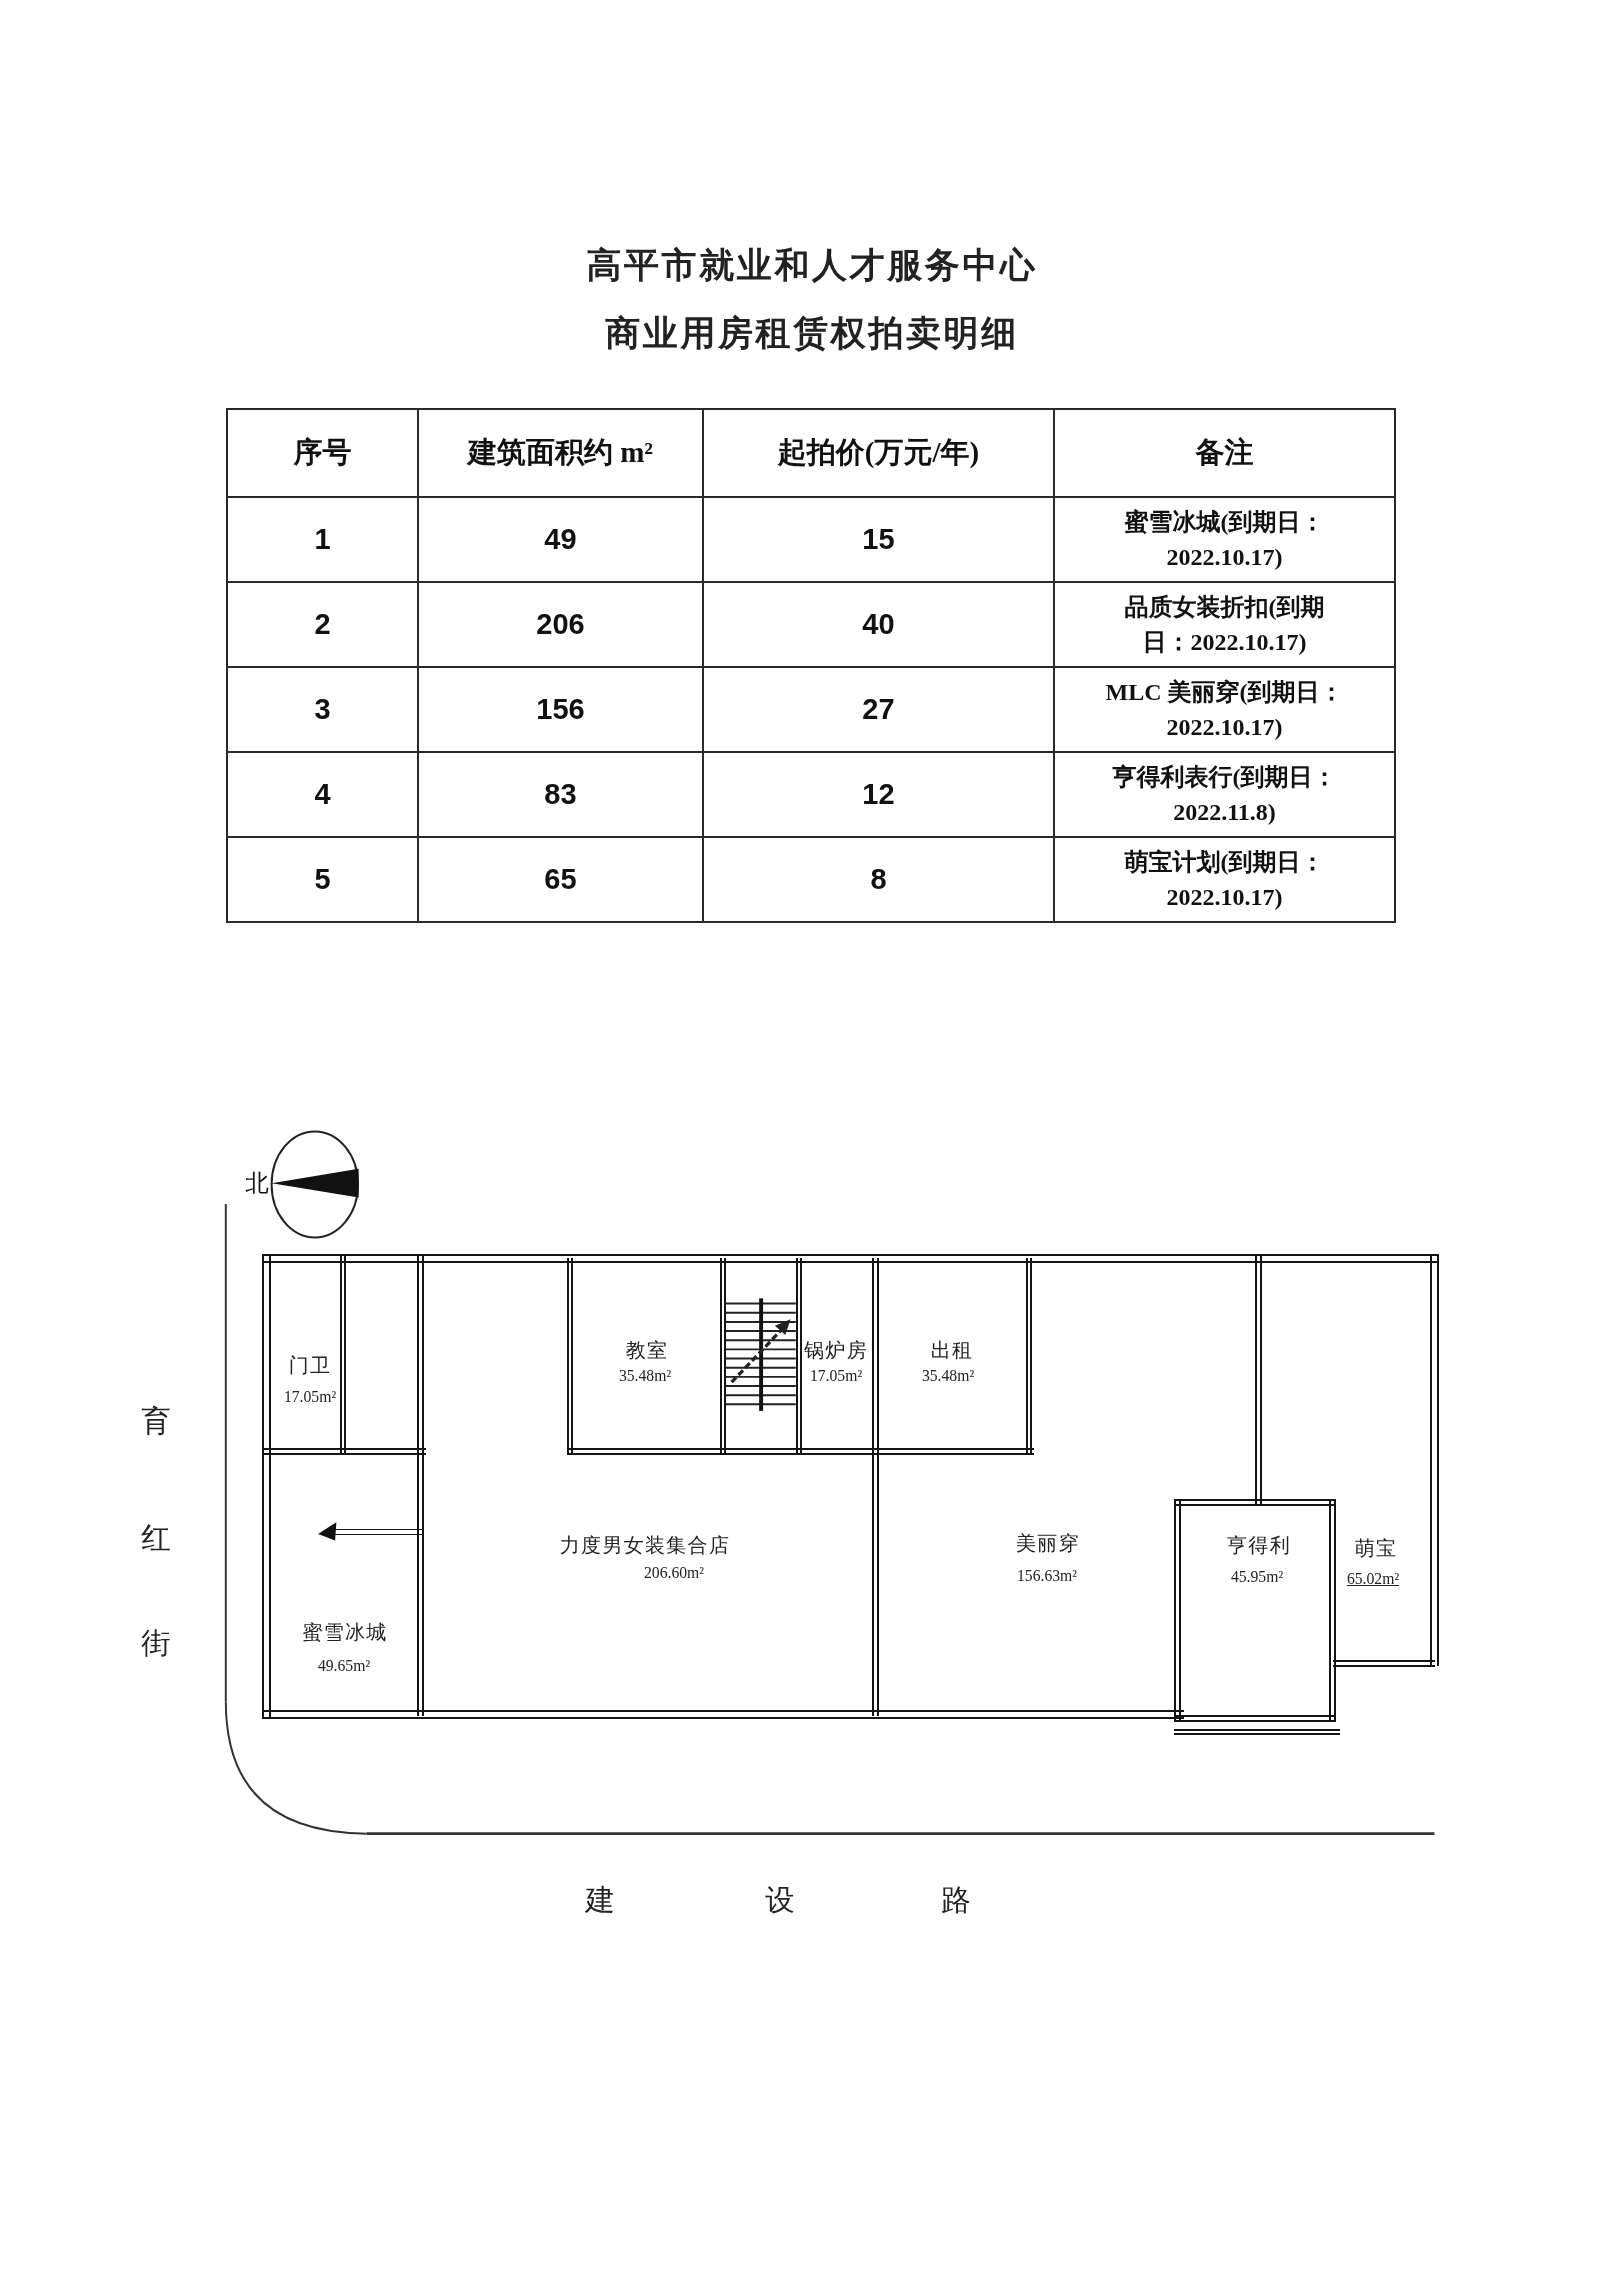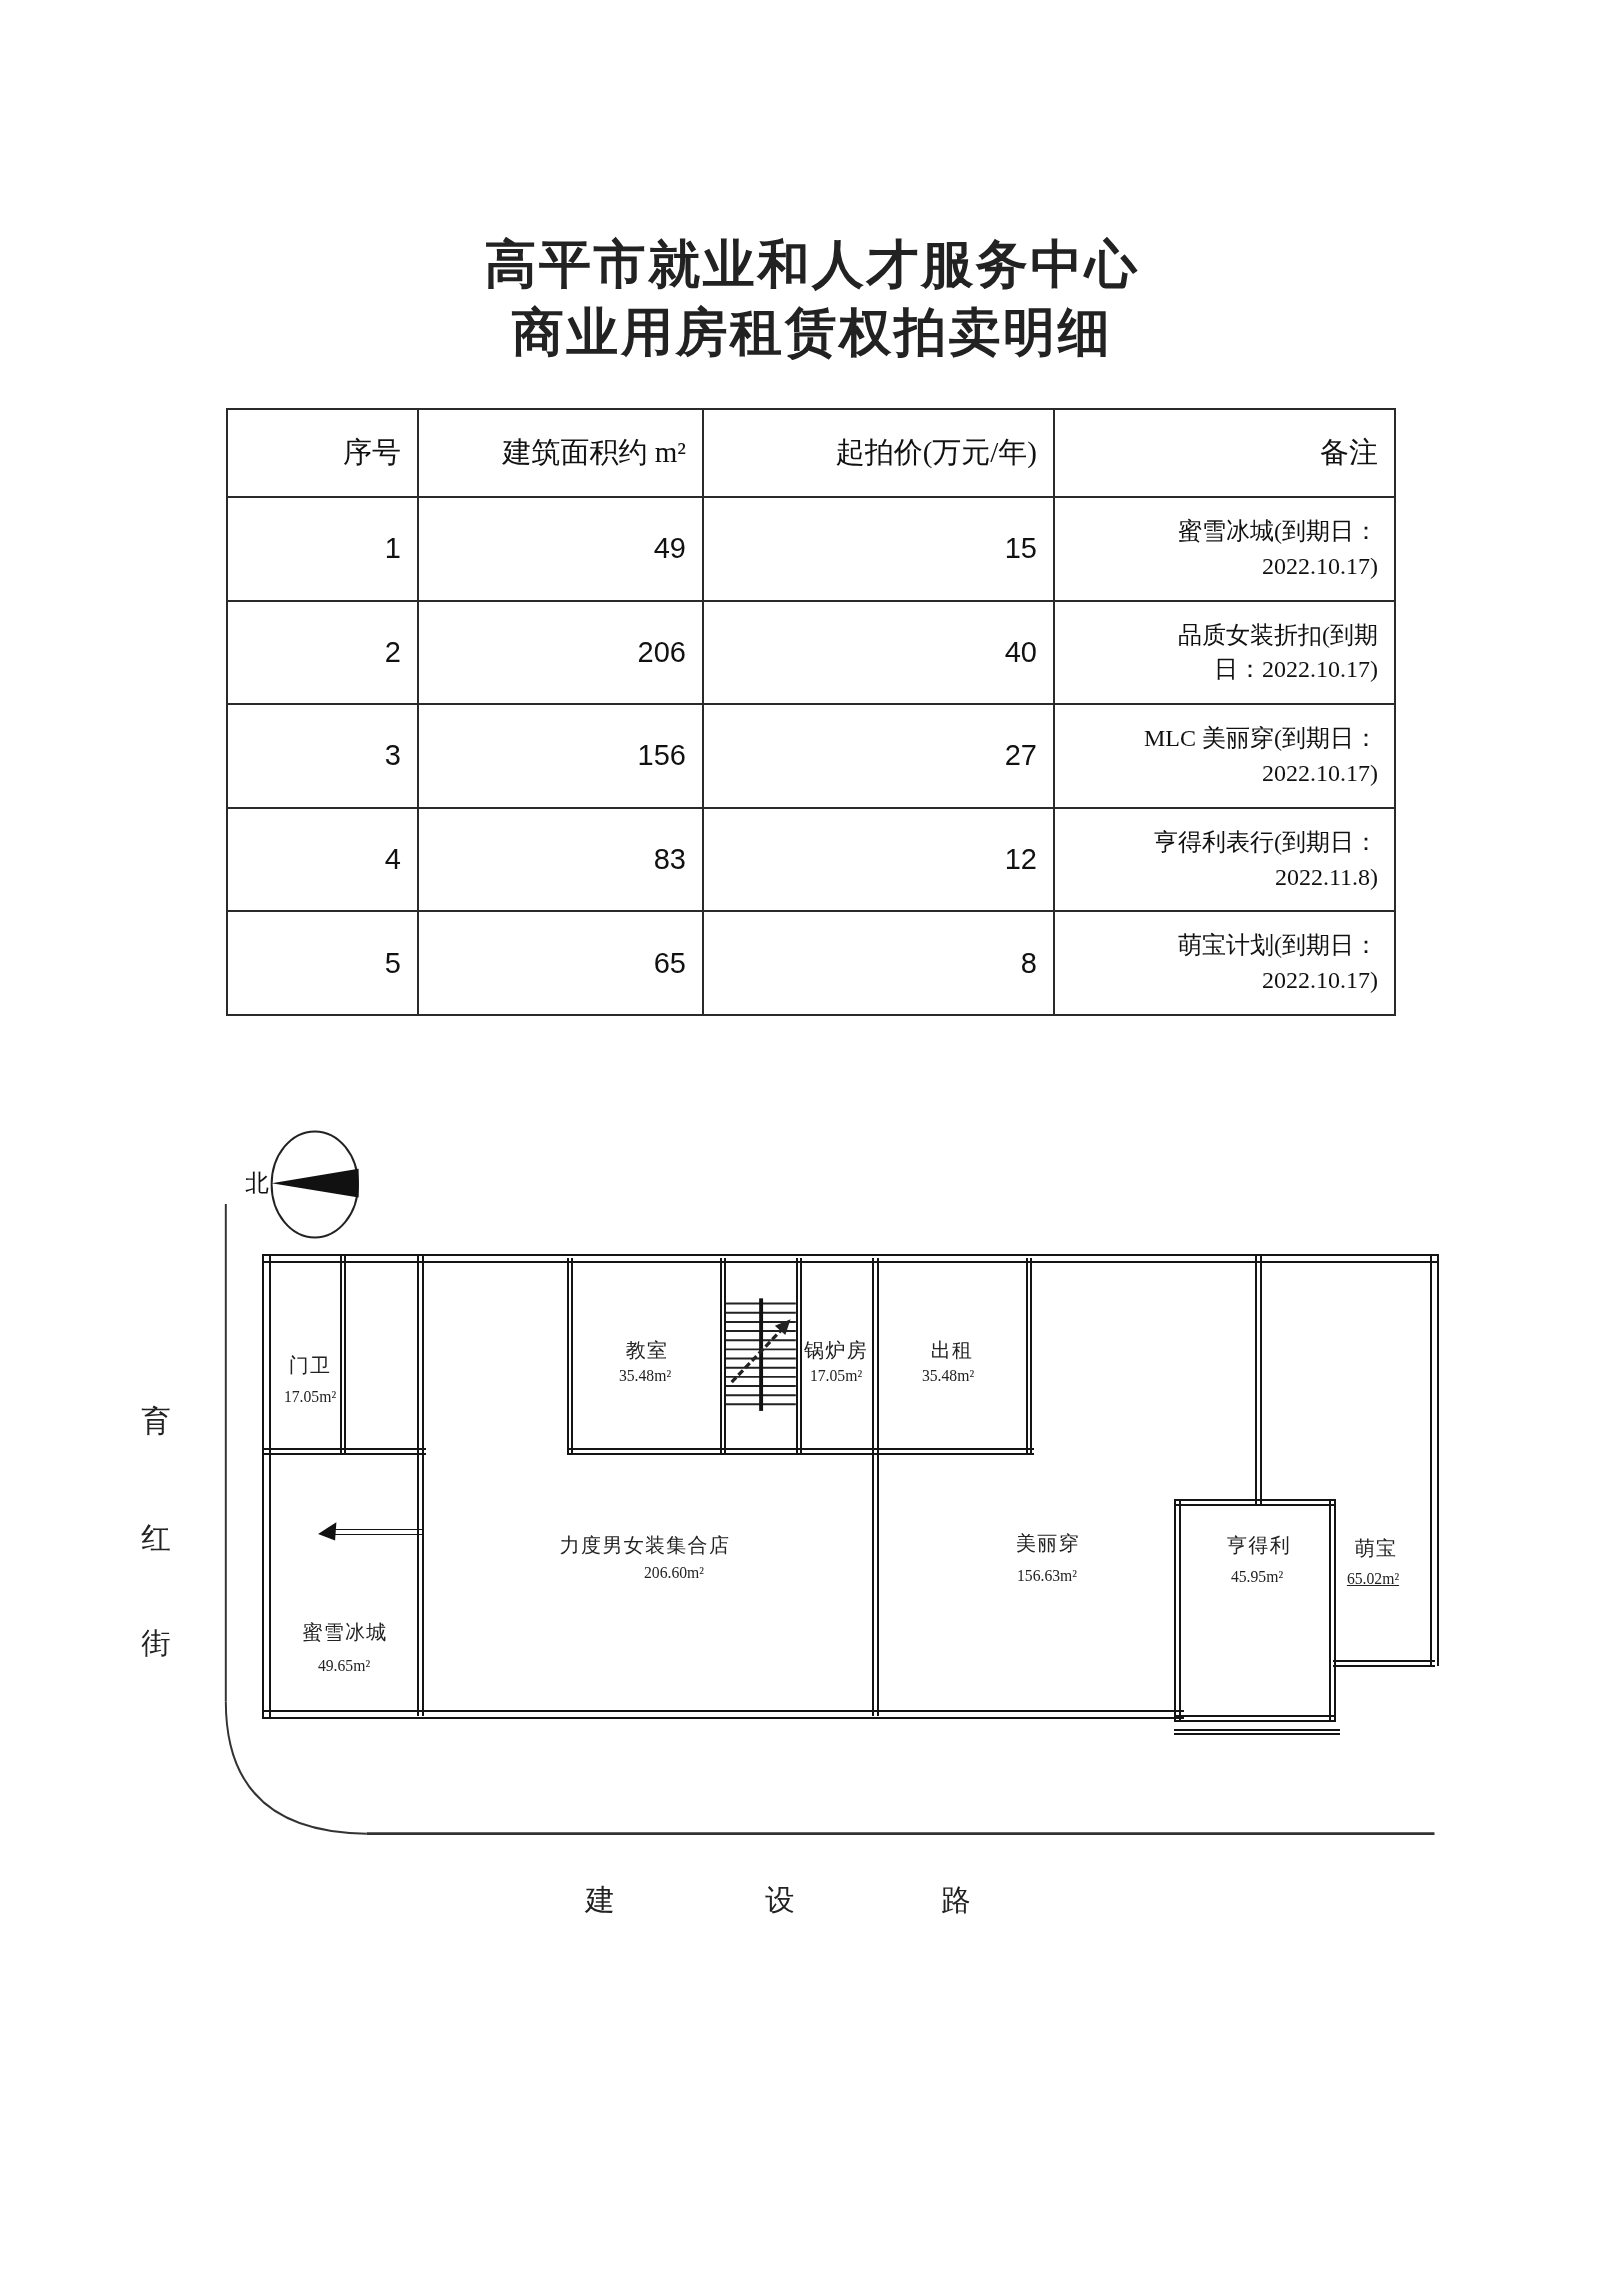--- a/index.html
+++ b/index.html
@@ -4,32 +4,32 @@
 <style>
   html,body { margin:0; padding:0; background:#ffffff; }
   #page {
     position:relative; width:1623px; height:2295px; background:#ffffff;
     font-family:"Liberation Serif","DejaVu Serif",serif; color:#1a1a1a; overflow:hidden;
   }
   .abs { position:absolute; }
   .ctr { transform:translate(-50%,-50%); white-space:nowrap; }
 
   
-  .doc-title { left:812px; font-weight:bold; font-size:52px; letter-spacing:2.6px; color:#222; }
+  .doc-title { left:812px; font-weight:bold; font-size:35px; letter-spacing:2.6px; color:#222; }
 
   
   .note-line { font-size:36px; color:#111; letter-spacing:0.7px; }
 
   
   table.auction { position:absolute; left:226px; top:408px; border-collapse:collapse; table-layout:fixed; }
   table.auction col.c0{width:191px;} table.auction col.c1{width:285px;}
   table.auction col.c2{width:351px;} table.auction col.c3{width:341px;}
   table.auction td, table.auction th {
-    border:2px solid #2a2a2a; text-align:right; vertical-align:middle;
-    font-weight:normal; color:#111; padding:16px;
+    border:2px solid #2a2a2a; text-align:center; vertical-align:middle;
+    font-weight:bold; color:#111; padding:4px;
   }
   table.auction tr.hdr  { height:88px; }
   table.auction tr.row  { height:85px; }
   table.auction th { font-size:29px; }
   td.num { font-size:29px; font-family:"Liberation Sans","DejaVu Sans",sans-serif; }
   td.remark { font-size:24px; line-height:1.45; white-space:pre-line; }
 
   
   .wall-h { position:absolute; box-sizing:border-box; border-top:2px solid #141414; border-bottom:2px solid #141414; }
   .wall-v { position:absolute; box-sizing:border-box; border-left:2px solid #141414; border-right:2px solid #141414; }

